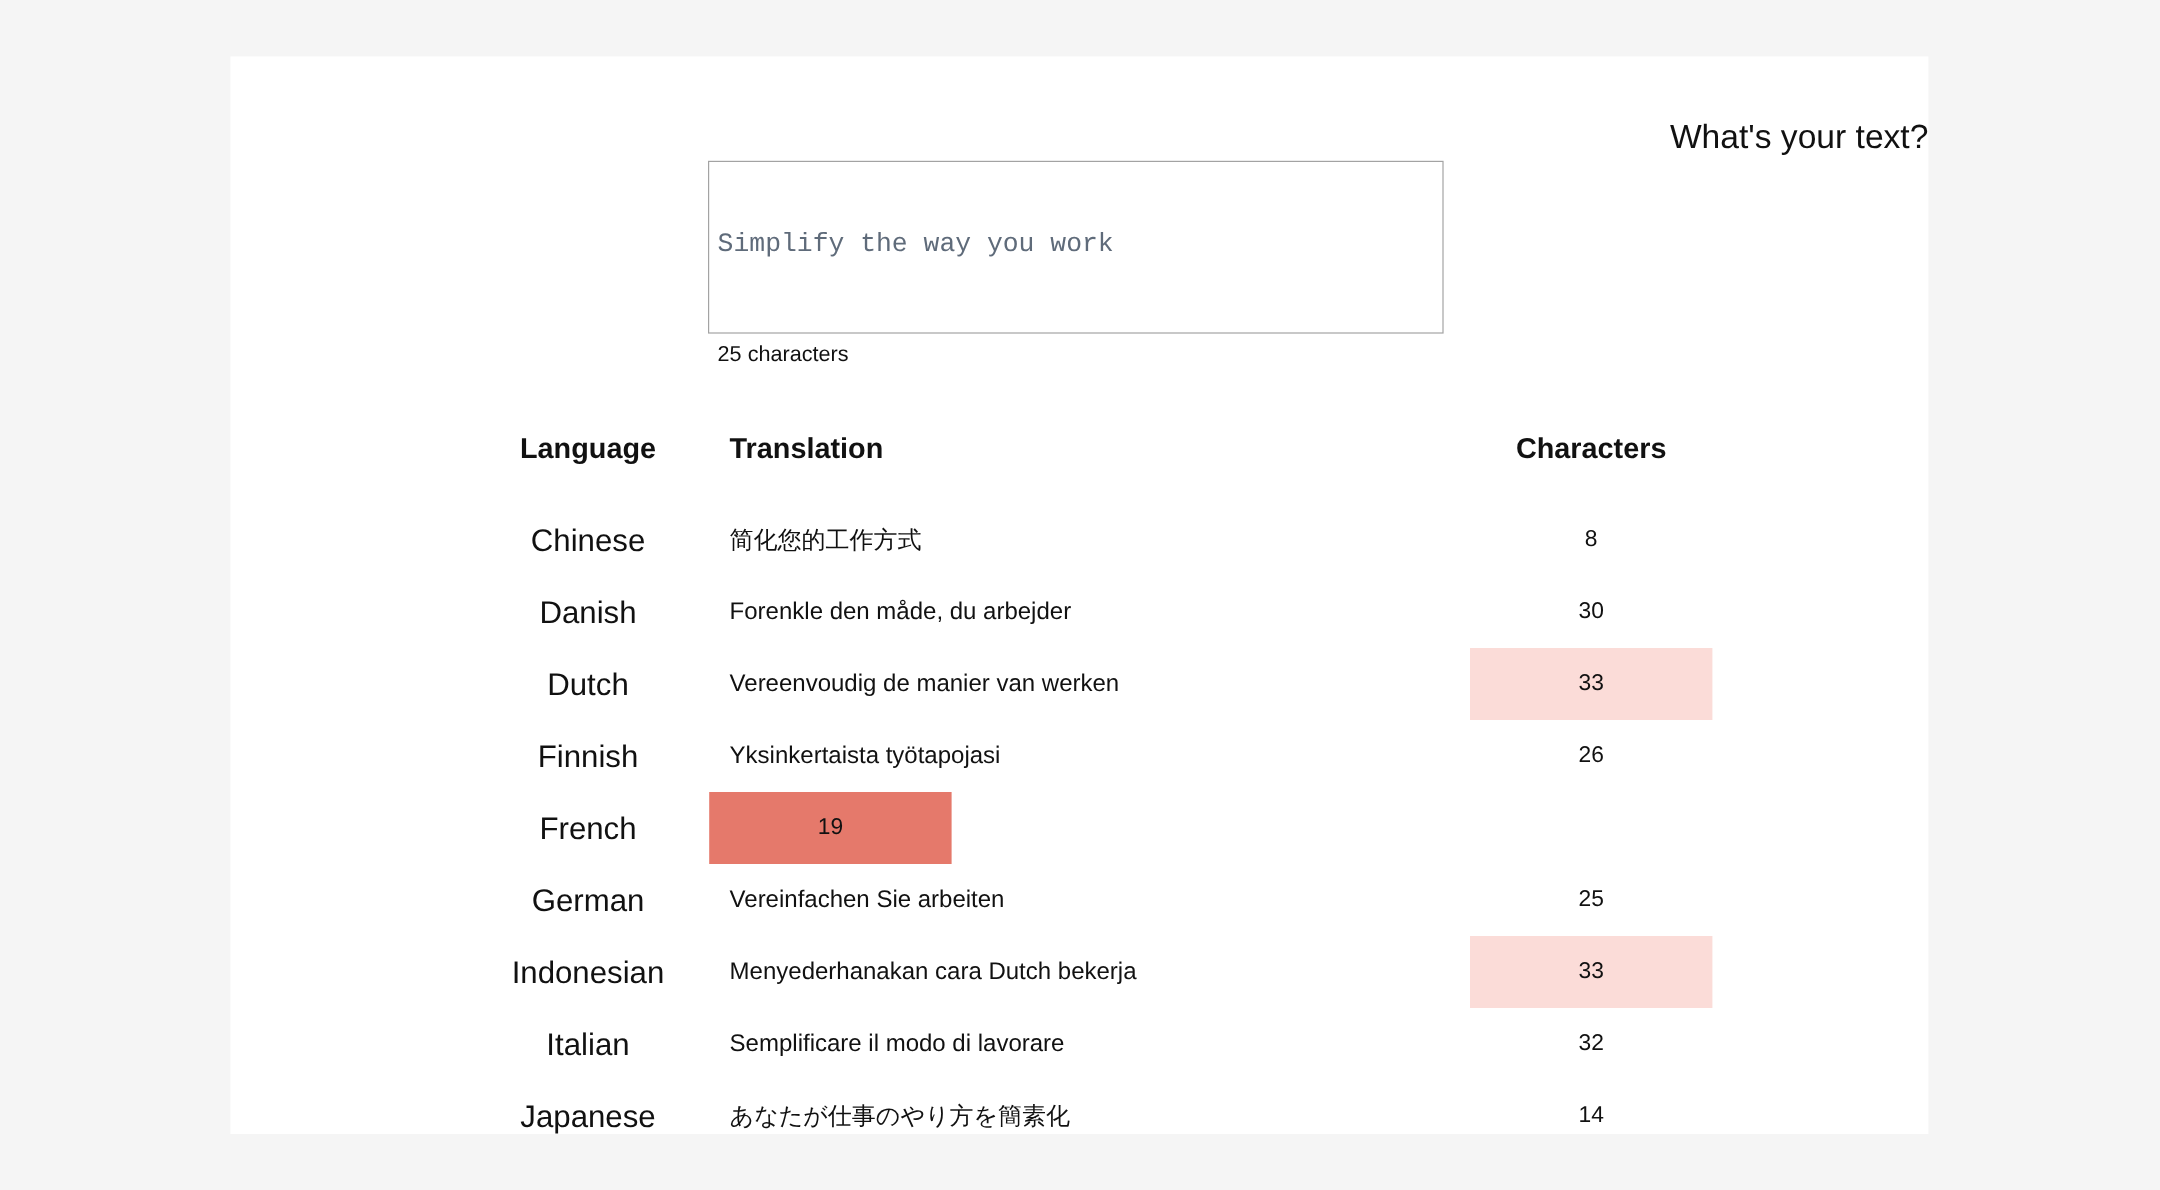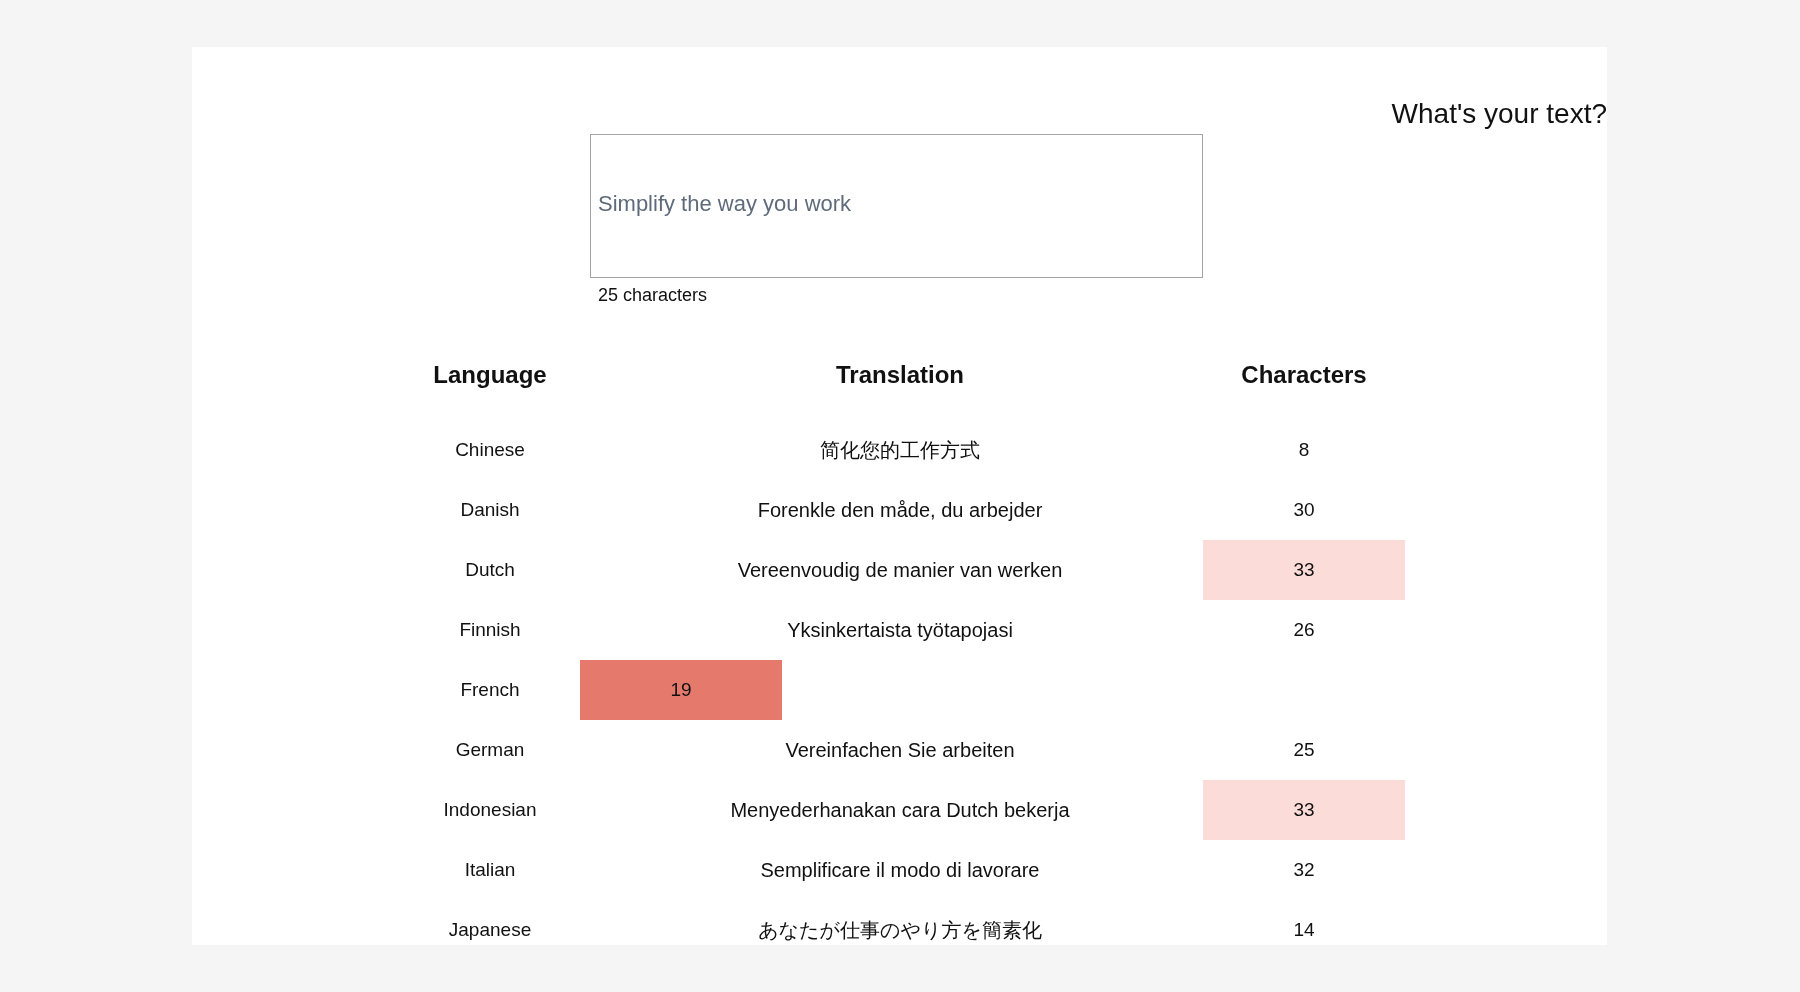--- a/index.html
+++ b/index.html
@@ -35,50 +35,51 @@
     font-weight: 400;
     text-align: right;
   }
   .text-input {
     display: block;
     width: 613px; height: 144px;
     padding: 56px 10px 4px 7px;
     border: 1px solid var(--textarea-border);
     border-radius: 0;
     background: var(--card-bg);
-    font-family: Liberation Sans, sans-serif;
+    font-family: Liberation Mono, monospace;
     font-size: 22px;
     line-height: 26px;
     color: var(--text);
     resize: none;
     outline: none;
   }
   .text-input::placeholder { color: var(--placeholder); opacity: 1; }
   .char-count {
     margin: 7px 0 0 8px;
     font-size: 18px;
     line-height: 21px;
   }
   .results-table { margin-top: 39px; }
   .t-row {
     display: flex;
     align-items: center;
     height: 60px;
+    gap: 11px;
   }
   .t-header { font-weight: 700; font-size: 24px; margin-bottom: 15px; }
   .cell-language {
     width: 180px;
     margin-left: 208px;
     text-align: center;
-    font-size: 19px;
+    font-size: 26px;
   }
   .cell-translation {
     width: 606px;
     margin-left: 17px;
-    text-align: center;
+    text-align: left;
     font-size: 20px;
   }
   .cell-characters {
     width: 202px;
     height: 100%;
     display: flex;
     align-items: center;
     justify-content: center;
     text-align: right;
     font-size: 19px;

